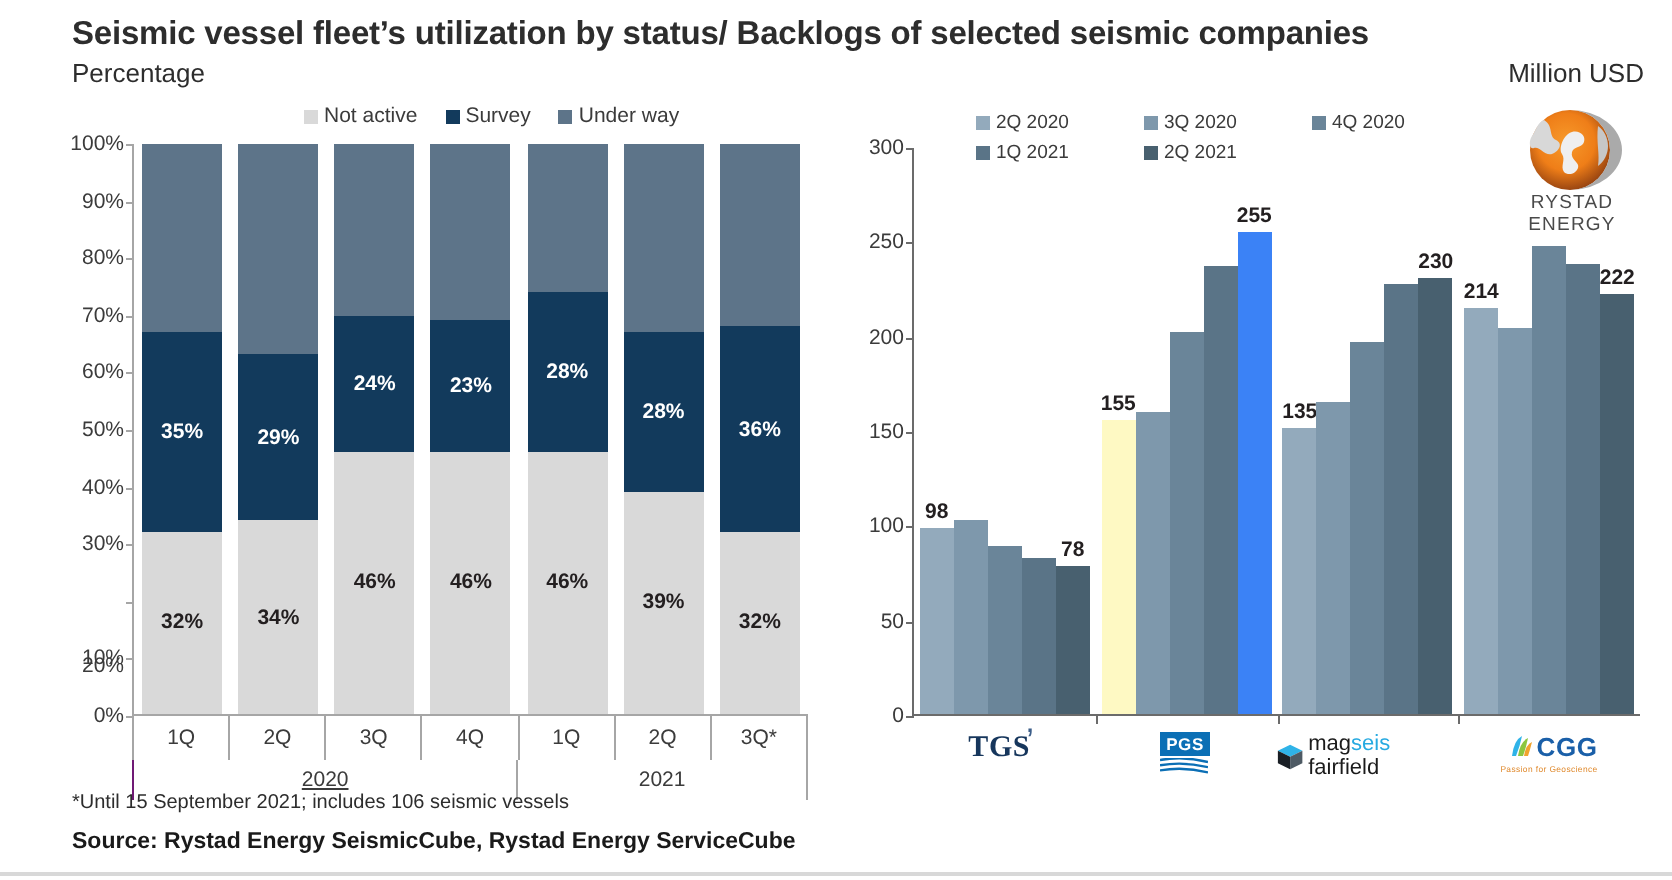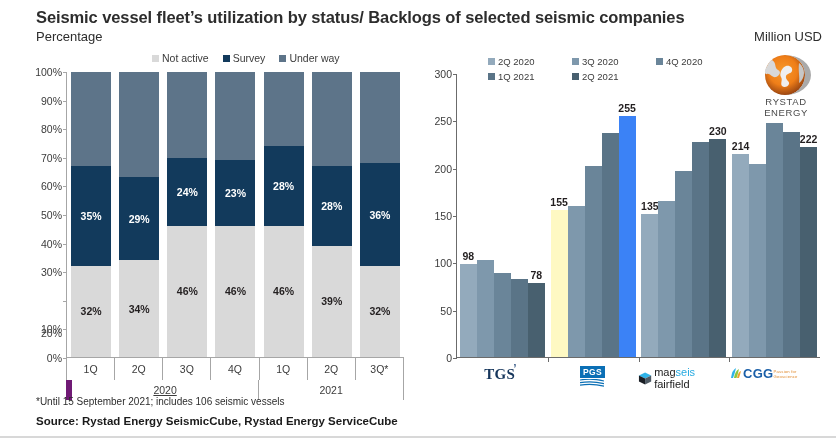--- a/index.html
+++ b/index.html
@@ -74,21 +74,21 @@
   .seg.underway  { background:#5d7489; color:#ffffff; }
 
   .xaxis-l { position:absolute; left:44px; top:308px; width:338px; height:22px;
              display:flex; }
   .xcell { flex:1; text-align:center; font-size:10.5px; color:#3b3b3b;
            border-right:1px solid #a6a6a6; line-height:22px; }
   .xcell:first-child { border-left:1px solid #a6a6a6; }
   .xaxis-l2 { position:absolute; left:44px; top:330px; width:338px; height:20px; display:flex; }
   .ycell { text-align:center; font-size:10.5px; color:#3b3b3b;
            border-right:1px solid #a6a6a6; line-height:20px; }
-  .ycell:first-child { border-left:6px solid #701a75;text-decoration:underline; }
+  .ycell:first-child { border-left:1px solid #701a75;text-decoration:underline; }
 
   
   .footnote {
     position:absolute; left:36px; top:396px; font-size:10px; color:#2d2d2d;
   }
   .source {
     position:absolute; left:36px; top:415px; font-size:11.5px; font-weight:bold; color:#1a1a1a;
   }
   .hr-bottom { position:absolute; left:0; top:436px; width:836px; height:2px; background:#d8d8d8; }
 
@@ -128,21 +128,21 @@
 
   .pgs-logo { display:flex; flex-direction:column; align-items:center; }
   .pgs-box { background:#0b6fb5; color:#fff; font-size:8.5px; font-weight:bold;
              padding:1px 3px; letter-spacing:0.3px; }
   .pgs-waves { width:24px; height:9px; margin-top:1px; }
 
   .mag-logo { display:flex; align-items:center; gap:2px; }
   .mag-text { font-size:11px; color:#1b1b1b; }
   .mag-text .seisblue { color:#27aae1; }
 
-  .cgg-logo { display:flex; flex-direction:row; align-items:center; }
+  .cgg-logo { display:flex; flex-direction:column; align-items:flex-end; }
   .cgg-row { display:flex; align-items:center; gap:1px; }
   .cgg-word { font-size:13px; font-weight:bold; color:#1a5fa8; letter-spacing:0.3px; }
   .cgg-tag { font-size:4.2px; color:#e08a2e; letter-spacing:0.2px; margin-top:1px; }
 </style>
 </head>
 <body>
 
 <div class="page">
 
   <div class="title">Seismic vessel fleet’s utilization by status/ Backlogs of selected seismic companies</div>

